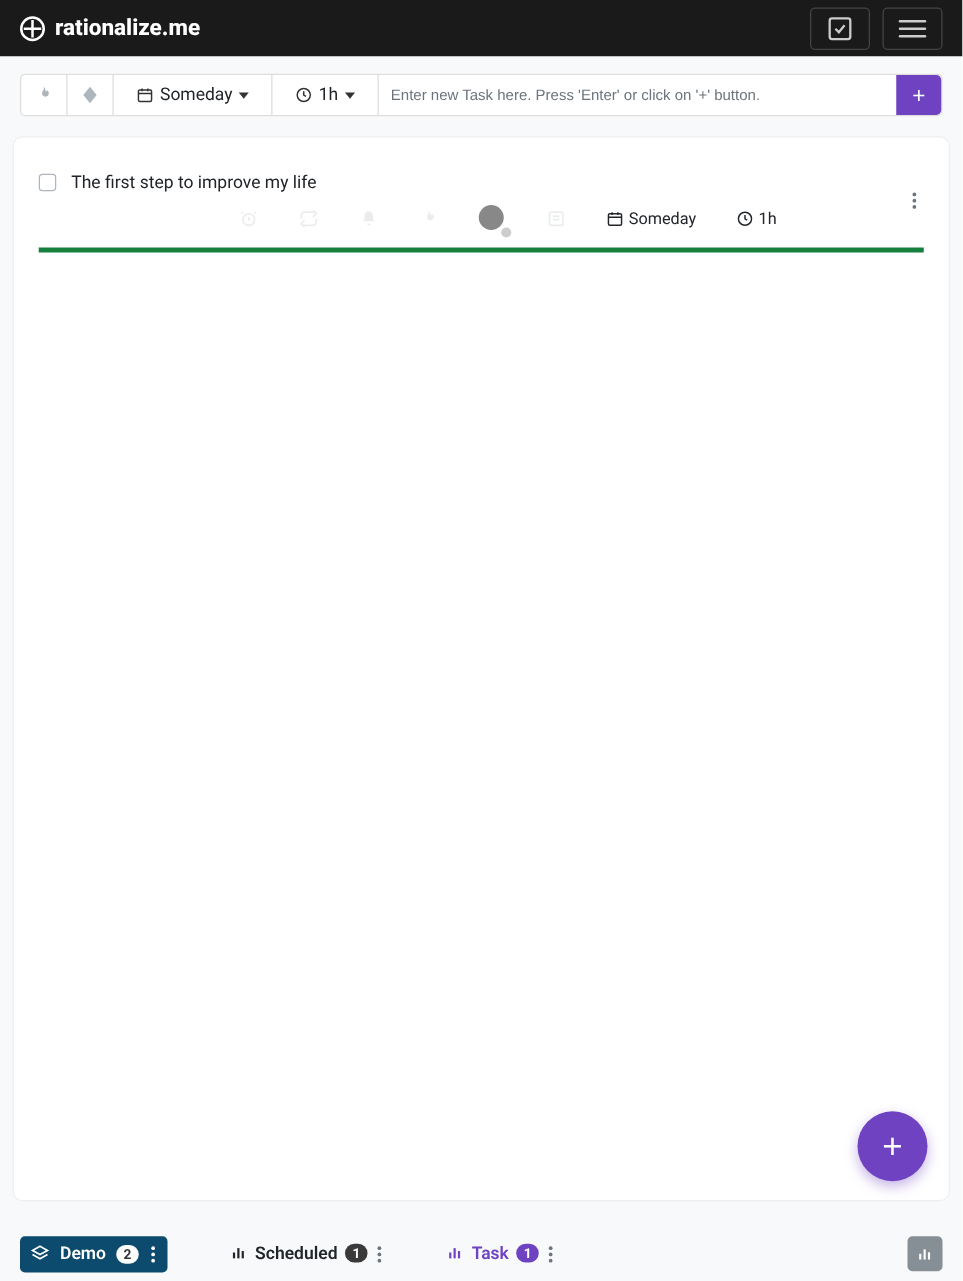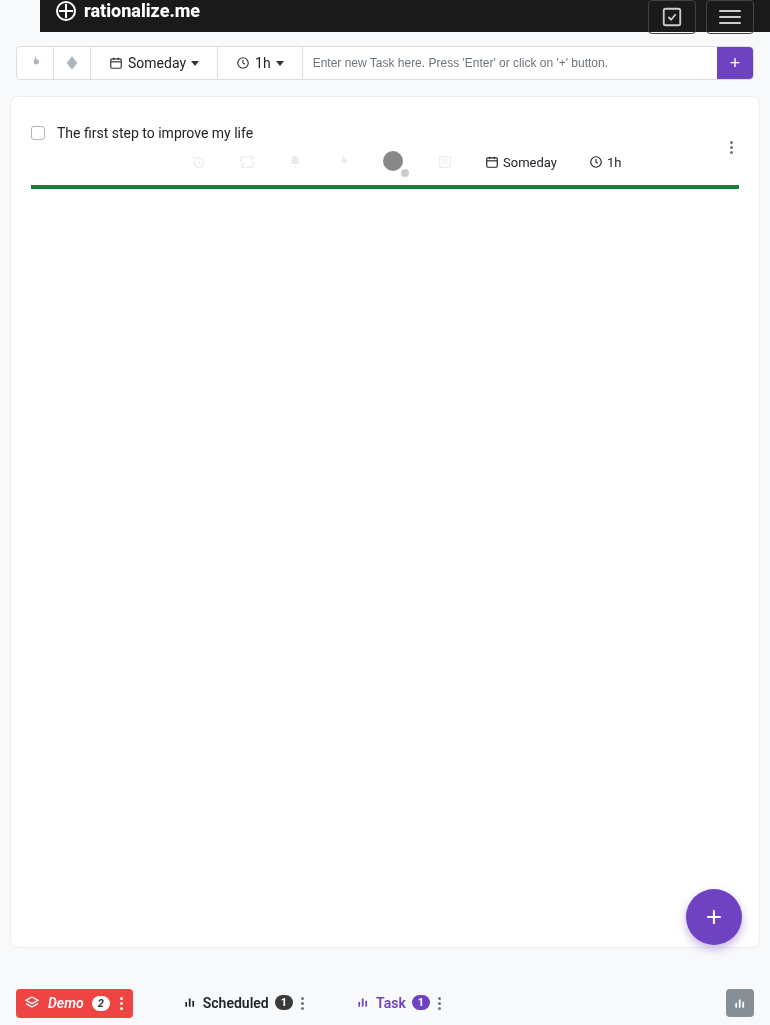--- a/index.html
+++ b/index.html
@@ -8,26 +8,25 @@
       background: #f8f9fa;
       width: 770px;
       height: 1025px;
       overflow: hidden;
       position: relative;
     }
     
     
     .header {
       background: #1a1a1a;
-      height: 32px;
-      display: flex;
-      align-items: flex-start;
+      height: 45px;
+      display: flex;
+      align-items: center;
       justify-content: space-between;
       padding: 0 16px;
-      margin-left: 40px;
     }
     .brand {
       display: flex;
       align-items: center;
       gap: 8px;
     }
     .brand-logo {
       width: 20px;
       height: 20px;
       border-radius: 50%;
@@ -234,29 +233,28 @@
       bottom: 0;
       left: 0;
       right: 0;
       height: 44px;
       display: flex;
       align-items: center;
       padding: 0 16px;
       gap: 50px;
     }
     .footer-demo {
-      background: #ef4444;
+      background: #0c4a6e;
       color: #fff;
       border-radius: 4px;
       padding: 6px 8px;
       display: flex;
       align-items: center;
       gap: 8px;
       cursor: pointer;
-      font-style: italic;
     }
     .footer-demo .label { font-size: 14px; font-weight: 600; }
     .footer-demo .badge {
       background: #fff;
       color: #333;
       font-size: 11px;
       font-weight: 700;
       padding: 1px 6px;
       border-radius: 8px;
     }

